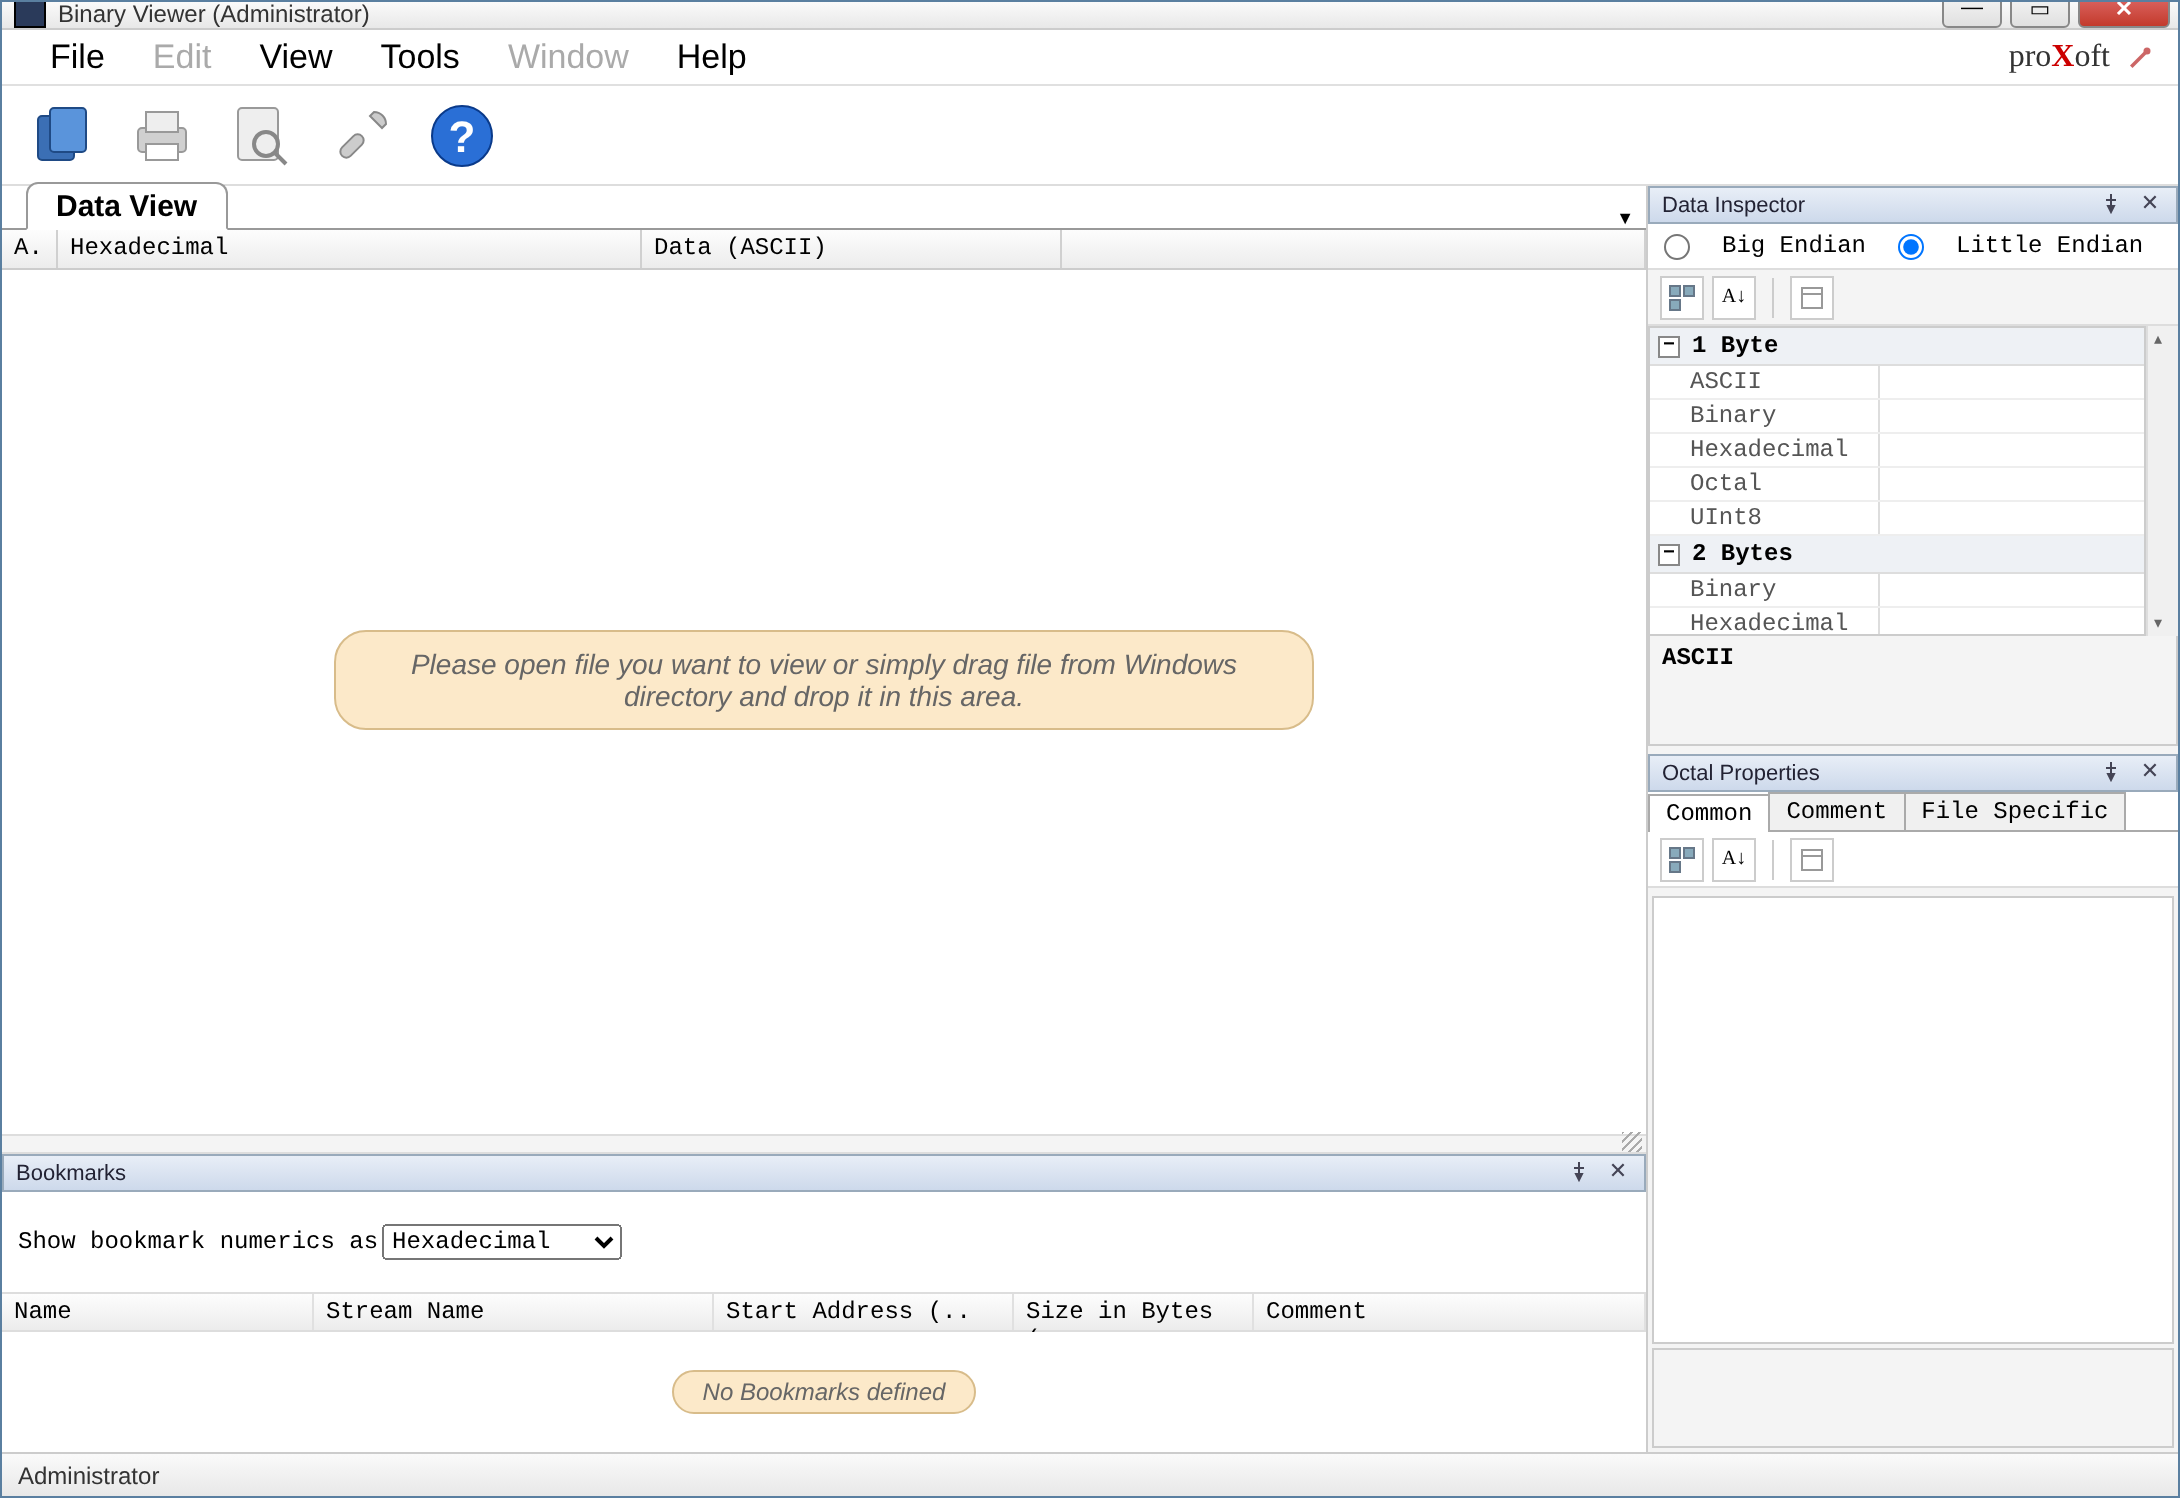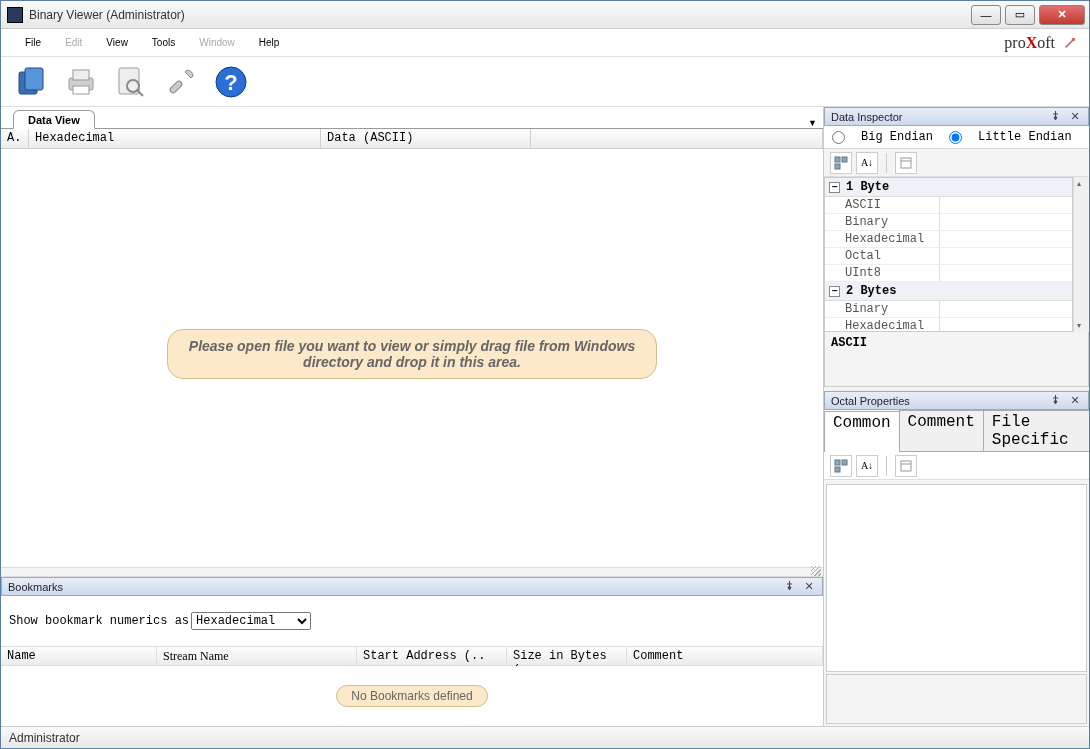--- a/index.html
+++ b/index.html
@@ -1,73 +1,73 @@
 <!DOCTYPE html>
 <html><head>
 <meta charset="utf-8">
 <style>
 * { box-sizing: border-box; margin: 0; padding: 0; }
 body { font-family: "Segoe UI", Tahoma, sans-serif; font-size: 12px; background: #f0f0f0; width: 1090px; height: 749px; overflow: hidden; display: flex; flex-direction: column; border: 1px solid #5a7fa0; }
-.titlebar { height: 28px; background: linear-gradient(#fafafa, #e8e8e8); display: flex; align-items: center; border-bottom: 1px solid #ccc; }
+.titlebar { height: 14px; background: linear-gradient(#fafafa, #e8e8e8); display: flex; align-items: flex-end; border-bottom: 1px solid #ccc; }
 .titlebar-icon { width: 16px; height: 16px; margin: 0 6px; background: #2a3a5a; border: 1px solid #000; display: inline-block; }
 .titlebar-text { flex: 1; font-size: 12px; color: #333; }
 .win-buttons { display: flex; }
 .win-btn { width: 30px; height: 20px; border: 1px solid #888; border-radius: 3px; margin-right: 4px; display: flex; align-items: center; justify-content: center; font-size: 11px; background: linear-gradient(#f8f8f8,#e0e0e0); cursor: pointer; }
 .win-btn.close { background: linear-gradient(#e27070,#c33a2c); color: #fff; width: 46px; font-weight: bold; }
 .menubar { height: 28px; background: #fff; display: flex; align-items: center; padding: 0 12px; border-bottom: 1px solid #e0e0e0; }
-.menu-item { padding: 4px 12px; cursor: pointer; font-size: 10px; }
+.menu-item { padding: 4px 12px; cursor: pointer; font-size: 17px; }
 .menu-item.disabled { color: #aaa; }
 .menubar-right { margin-left: auto; display: flex; align-items: center; }
 .logo { font-family: Georgia, serif; font-size: 16px; color: #333; }
 .logo .x { color: #c00; font-weight: bold; }
 .pin-small { width: 14px; height: 14px; margin-left: 8px; }
 .toolbar { height: 50px; background: #fff; display: flex; align-items: center; padding: 0 10px; gap: 10px; border-bottom: 1px solid #ddd; }
 .tool-btn { width: 40px; height: 40px; display: flex; align-items: center; justify-content: center; cursor: pointer; }
 .main-area { flex: 1; display: flex; min-height: 0; background: #fff; }
 .left-col { flex: 1; display: flex; flex-direction: column; min-width: 0; border-right: 1px solid #ccc; }
 .tabstrip { height: 22px; display: flex; align-items: flex-end; background: #fff; padding-left: 12px; border-bottom: 1px solid #999; position: relative; }
-.tab { padding: 3px 14px 2px; border: 1px solid #999; border-bottom: 1px solid #fff; border-radius: 6px 6px 0 0; background: #fff; font-weight: bold; font-size: 11px; position: relative; top: 1px; }
+.tab { padding: 3px 14px 2px; border: 1px solid #999; border-bottom: 1px solid #fff; border-radius: 6px 6px 0 0; background: #fff; font-weight: bold; font-size: 15px; position: relative; top: 1px; }
 .tabstrip-arrow { margin-left: auto; margin-right: 6px; font-size: 9px; cursor: pointer; }
 .data-headers { height: 20px; display: flex; background: linear-gradient(#fdfdfd,#ececec); border-bottom: 1px solid #ccc; font-family: "Courier New", monospace; font-size: 12px; }
 .data-headers > div { padding: 2px 6px; border-right: 1px solid #d0d0d0; }
 .dh-a { width: 28px; }
 .dh-hex { flex: 1; max-width: 330px; }
 .dh-text { flex: 1; max-width: 210px; }
-.data-body { flex: 1; position: relative; background: #fff; font-weight: bold; }
+.data-body { flex: 1; position: relative; background: #fff; }
 .drop-hint { position: absolute; top: 180px; left: 50%; transform: translateX(-50%); width: 490px; padding: 8px 16px; background: #fce9c9; border: 1px solid #d8bc8a; border-radius: 16px; text-align: center; font-style: italic; color: #666; font-size: 14px; }
 .grip-bar { height: 10px; background: #f4f4f4; border-top: 1px solid #ddd; border-bottom: 1px solid #ddd; position: relative; }
 .grip-bar::after { content: ""; position: absolute; right: 2px; bottom: 0; width: 10px; height: 10px; background: repeating-linear-gradient(135deg,#aaa 0 1px,transparent 1px 3px); }
 .panel-hdr { height: 19px; background: linear-gradient(#e8eef7,#cdd9eb); border: 1px solid #9ab; display: flex; align-items: center; padding: 0 6px; font-size: 11px; color: #223; }
 .panel-hdr .title { flex: 1; }
 .panel-hdr .icon-btn { width: 14px; height: 14px; margin-left: 4px; cursor: pointer; font-size: 11px; text-align: center; line-height: 12px; color: #445; }
 .bookmarks { display: flex; flex-direction: column; }
 .bm-toolbar { padding: 16px 8px; font-family: "Courier New", monospace; font-size: 12px; display: flex; align-items: center; background: #fff; }
 .bm-select { font-family: "Courier New", monospace; font-size: 12px; width: 120px; margin-left: 2px; }
 .bm-headers { height: 20px; display: flex; background: linear-gradient(#fdfdfd,#ececec); border-top: 1px solid #ddd; border-bottom: 1px solid #ddd; font-family: "Courier New", monospace; font-size: 12px; }
 .bm-headers > div { padding: 2px 6px; border-right: 1px solid #e0e0e0; }
-.bm-name { width: 156px; } .bm-stream { width: 200px; font-family: Liberation Serif, serif; } .bm-start { width: 150px; } .bm-size { width: 120px; } .bm-comment { flex: 1; }
+.bm-name { width: 156px; } .bm-stream { width: 200px; } .bm-start { width: 150px; } .bm-size { width: 120px; } .bm-comment { flex: 1; }
 .bm-body { height: 60px; display: flex; align-items: center; justify-content: center; background: #fff; }
-.bm-empty { padding: 3px 14px; background: #fce9c9; border: 1px solid #d8bc8a; border-radius: 12px; color: #666; }
+.bm-empty { padding: 3px 14px; background: #fce9c9; border: 1px solid #d8bc8a; border-radius: 12px; font-style: italic; color: #666; }
 .right-col { width: 265px; display: flex; flex-direction: column; background: #f4f4f4; }
 .endian-row { padding: 4px 8px; background: #fff; font-family: "Courier New", monospace; font-size: 12px; display: flex; gap: 16px; align-items: center; border-bottom: 1px solid #ddd; }
 .endian-row label { display: flex; align-items: center; gap: 16px; }
 .mini-toolbar { height: 28px; background: #f4f4f4; display: flex; align-items: center; padding: 0 6px; gap: 4px; border-bottom: 1px solid #ddd; }
 .mini-btn { width: 22px; height: 22px; border: 1px solid #ccc; background: #fff; display: flex; align-items: center; justify-content: center; font-size: 10px; cursor: pointer; }
 .mini-sep { width: 1px; height: 20px; background: #ccc; margin: 0 4px; }
 .prop-grid { flex: 1; overflow-y: auto; background: #fff; border: 1px solid #ccc; font-family: "Courier New", monospace; font-size: 12px; position: relative; }
 .pg-cat { background: #eef1f5; padding: 2px 4px; font-weight: bold; border-bottom: 1px solid #ddd; display: flex; align-items: center; }
 .pg-cat .exp { width: 11px; height: 11px; border: 1px solid #888; margin-right: 6px; text-align: center; line-height: 9px; font-size: 10px; background: #fff; cursor: pointer; }
 .pg-row { display: flex; border-bottom: 1px solid #eee; }
 .pg-row > div { padding: 1px 4px; }
 .pg-label { width: 115px; border-right: 1px solid #ddd; padding-left: 20px !important; color: #555; }
 .pg-value { flex: 1; }
 .prop-desc { height: 55px; background: #f4f4f4; border: 1px solid #ccc; border-top: none; padding: 4px 6px; font-family: "Courier New", monospace; font-size: 12px; }
 .prop-desc .dn { font-weight: bold; }
 .fp-section { display: flex; flex-direction: column; flex: 1; }
-.fp-tabs { display: flex; background: #fff; border-bottom: 1px solid #aaa; font-family: "Courier New", monospace; font-size: 16px; }
+.fp-tabs { display: flex; background: #fff; border-bottom: 1px solid #aaa; font-family: "Courier New", monospace; font-size: 12px; }
 .fp-tab { padding: 2px 8px; border: 1px solid #aaa; border-bottom: none; background: #f0f0f0; margin-right: -1px; cursor: pointer; }
 .fp-tab.active { background: #fff; position: relative; top: 1px; }
 .fp-body { flex: 1; background: #fff; border: 1px solid #ccc; margin: 4px 2px 2px; }
 .fp-desc { height: 50px; background: #f4f4f4; border: 1px solid #ccc; margin: 0 2px 2px; }
 .statusbar { height: 22px; background: linear-gradient(#fafafa,#e8e8e8); border-top: 1px solid #ccc; display: flex; align-items: center; padding: 0 8px; font-size: 12px; color: #333; }
 .scrollbar-v { width: 16px; background: #f0f0f0; border-left: 1px solid #ddd; position: relative; }
 .scrollbar-v::before { content: "▴"; position: absolute; top: 2px; left: 3px; font-size: 8px; color: #666; }
 .scrollbar-v::after { content: "▾"; position: absolute; bottom: 2px; left: 3px; font-size: 8px; color: #666; }
 .di-wrap { display: flex; height: 155px; }
 .di-wrap .prop-grid { flex: 1; }

